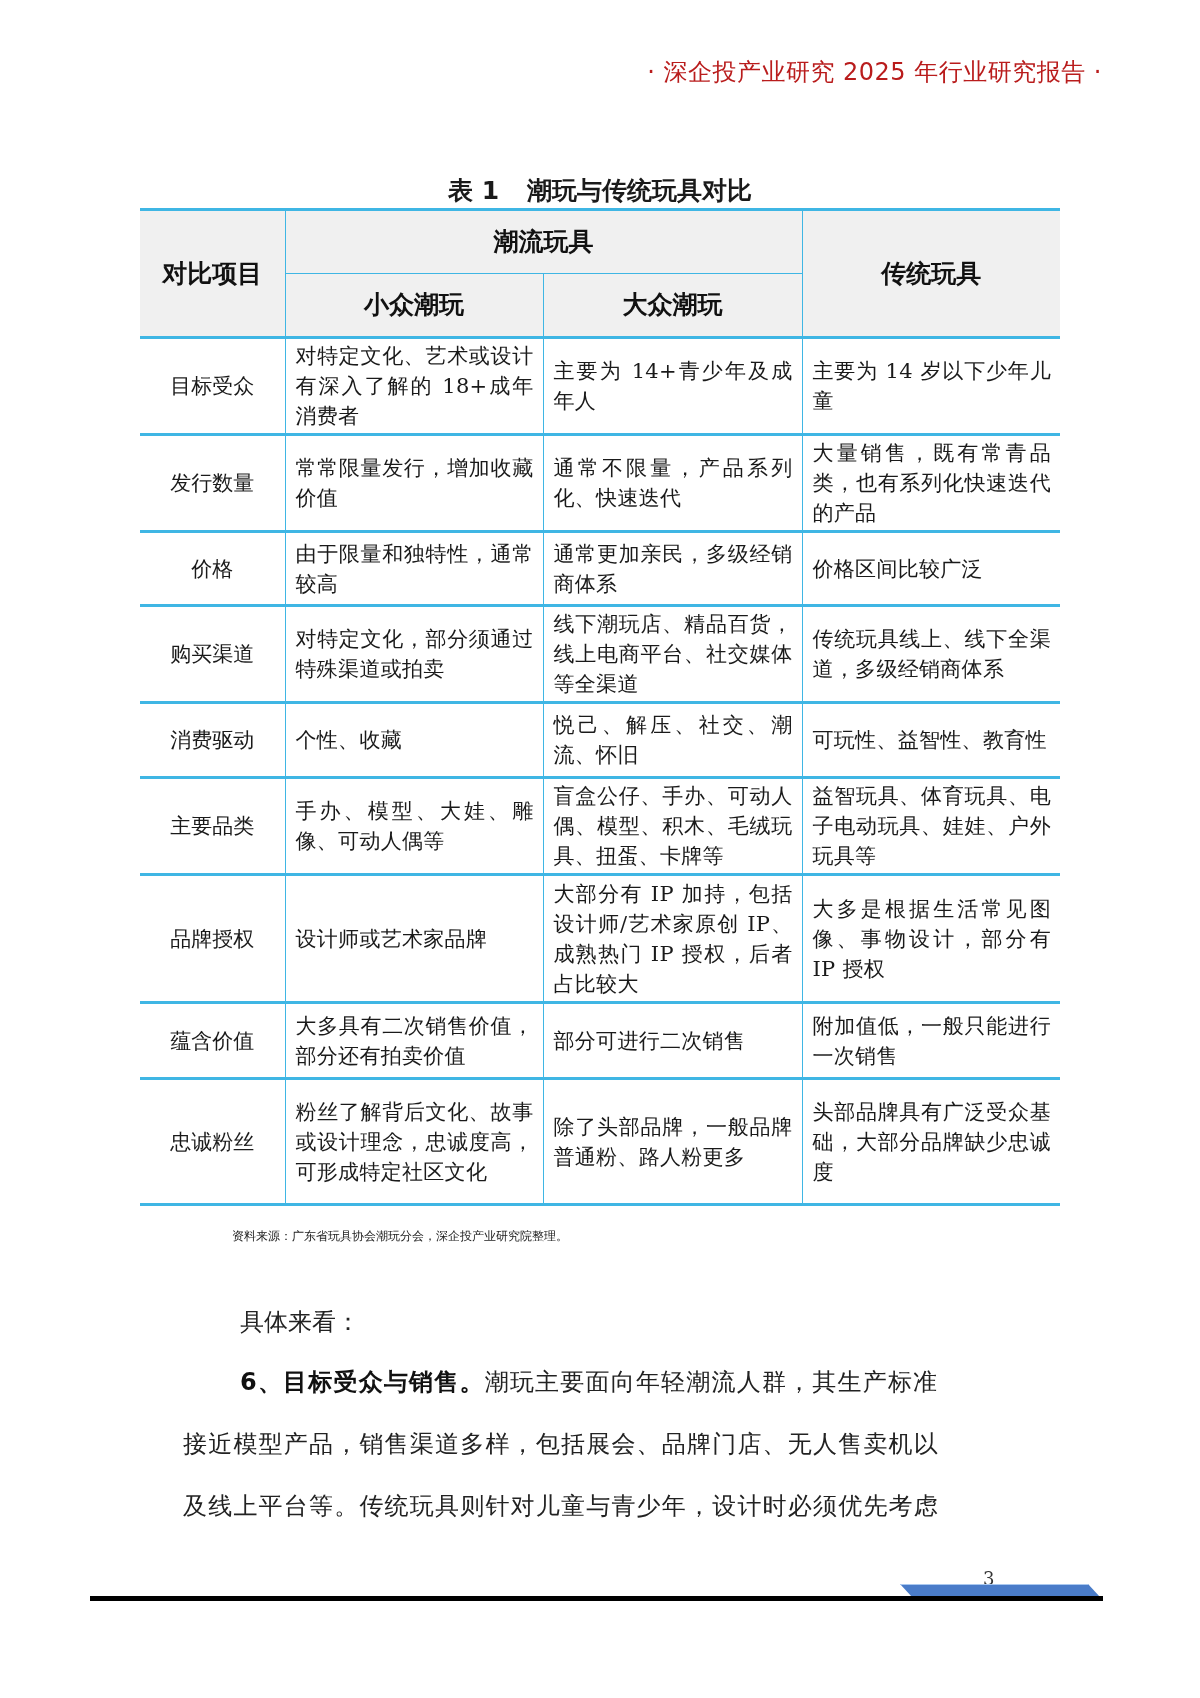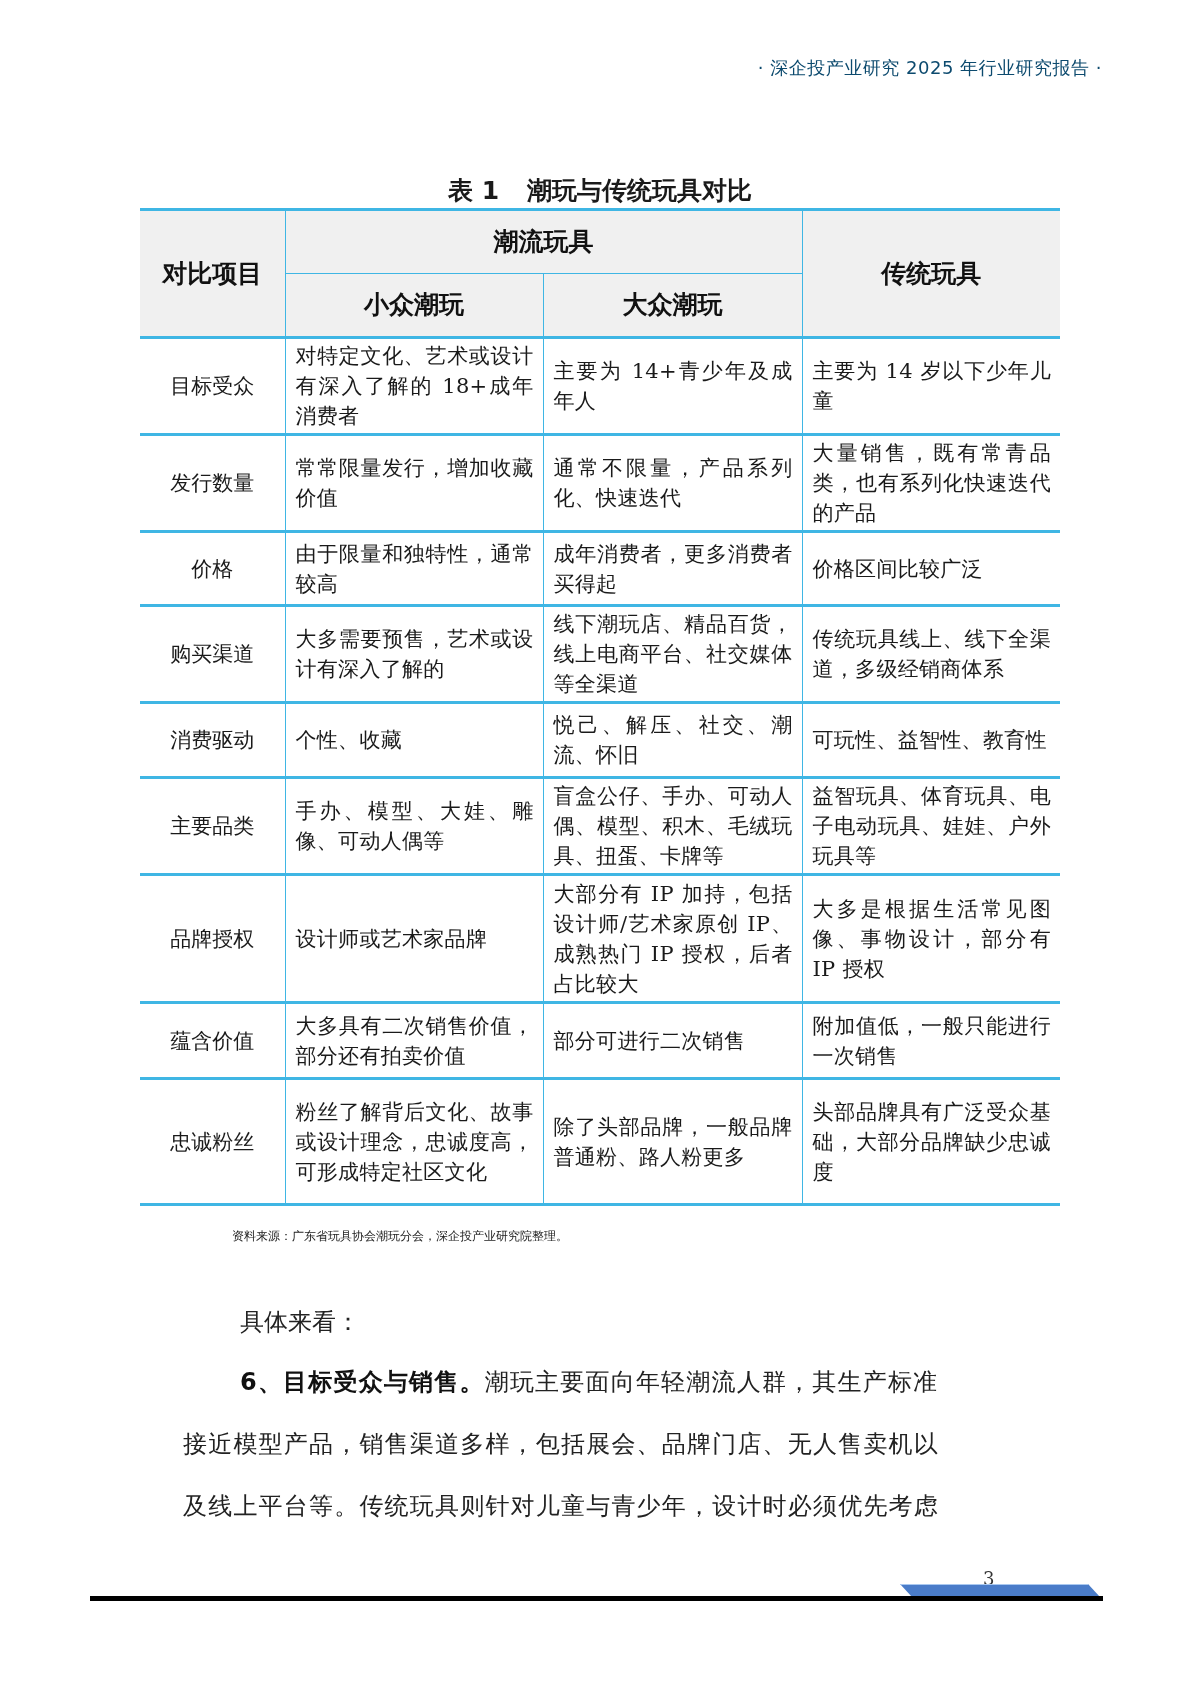--- a/index.html
+++ b/index.html
@@ -1,19 +1,19 @@
 <!DOCTYPE html>
 <html><head>
 <meta charset="utf-8">
 <style>
   html, body { margin: 0; padding: 0; background: #ffffff; }
   body { width: 1200px; height: 1698px; position: relative; overflow: hidden;
          font-family: "DejaVu Serif", "Liberation Serif", serif; color: #1a1a1a; }
-  .running-header { position: absolute; top: 56px; right: 98px; font-size: 18px;
-         font-family: "DejaVu Sans", "Liberation Sans", sans-serif; color: #0c4a6e; letter-spacing: 0.5px; }
+  .running-header { position: absolute; top: 56px; right: 98px; font-size: 24px;
+         font-family: "DejaVu Sans", "Liberation Sans", sans-serif; color: #b91c1c; letter-spacing: 0.5px; }
   .table-title { position: absolute; top: 174px; left: 0; width: 1200px; text-align: center;
          font-size: 25px; font-weight: bold; font-family: "DejaVu Sans", "Liberation Sans", sans-serif; }
   .table-title .num { margin-right: 28px; }
   table.cmp { position: absolute; left: 140px; top: 208px; width: 920px; border-collapse: collapse;
          table-layout: fixed; }
   table.cmp td, table.cmp th { border: 1.5px solid #3fb6e4; padding: 2px 0; vertical-align: middle;
          font-size: 21px; line-height: 30px; }
   table.cmp tr.row-sep td { border-top: 3px solid #3fb6e4; }
   table.cmp tr:first-child th { border-top: 3px solid #3fb6e4; }
   table.cmp tr:last-child td { border-bottom: 3px solid #3fb6e4; }
@@ -67,26 +67,26 @@
   </tr>
   <tr class="row-sep" style="height:96px">
     <td class="item">发行数量</td>
     <td class="cell">常常限量发行，增加收藏价值</td>
     <td class="cell">通常不限量，产品系列化、快速迭代</td>
     <td class="cell">大量销售，既有常青品类，也有系列化快速迭代的产品</td>
   </tr>
   <tr class="row-sep" style="height:74px">
     <td class="item">价格</td>
     <td class="cell">由于限量和独特性，通常较高</td>
-    <td class="cell">成年消费者，更多消费者买得起</td>
+    <td class="cell">通常更加亲民，多级经销商体系</td>
     <td class="cell">价格区间比较广泛</td>
   </tr>
   <tr class="row-sep" style="height:96px">
     <td class="item">购买渠道</td>
-    <td class="cell">大多需要预售，艺术或设计有深入了解的</td>
+    <td class="cell">对特定文化，部分须通过特殊渠道或拍卖</td>
     <td class="cell">线下潮玩店、精品百货，线上电商平台、社交媒体等全渠道</td>
     <td class="cell">传统玩具线上、线下全渠道，多级经销商体系</td>
   </tr>
   <tr class="row-sep" style="height:75px">
     <td class="item">消费驱动</td>
     <td class="cell">个性、收藏</td>
     <td class="cell">悦己、解压、社交、潮流、怀旧</td>
     <td class="cell">可玩性、益智性、教育性</td>
   </tr>
   <tr class="row-sep" style="height:95px">

